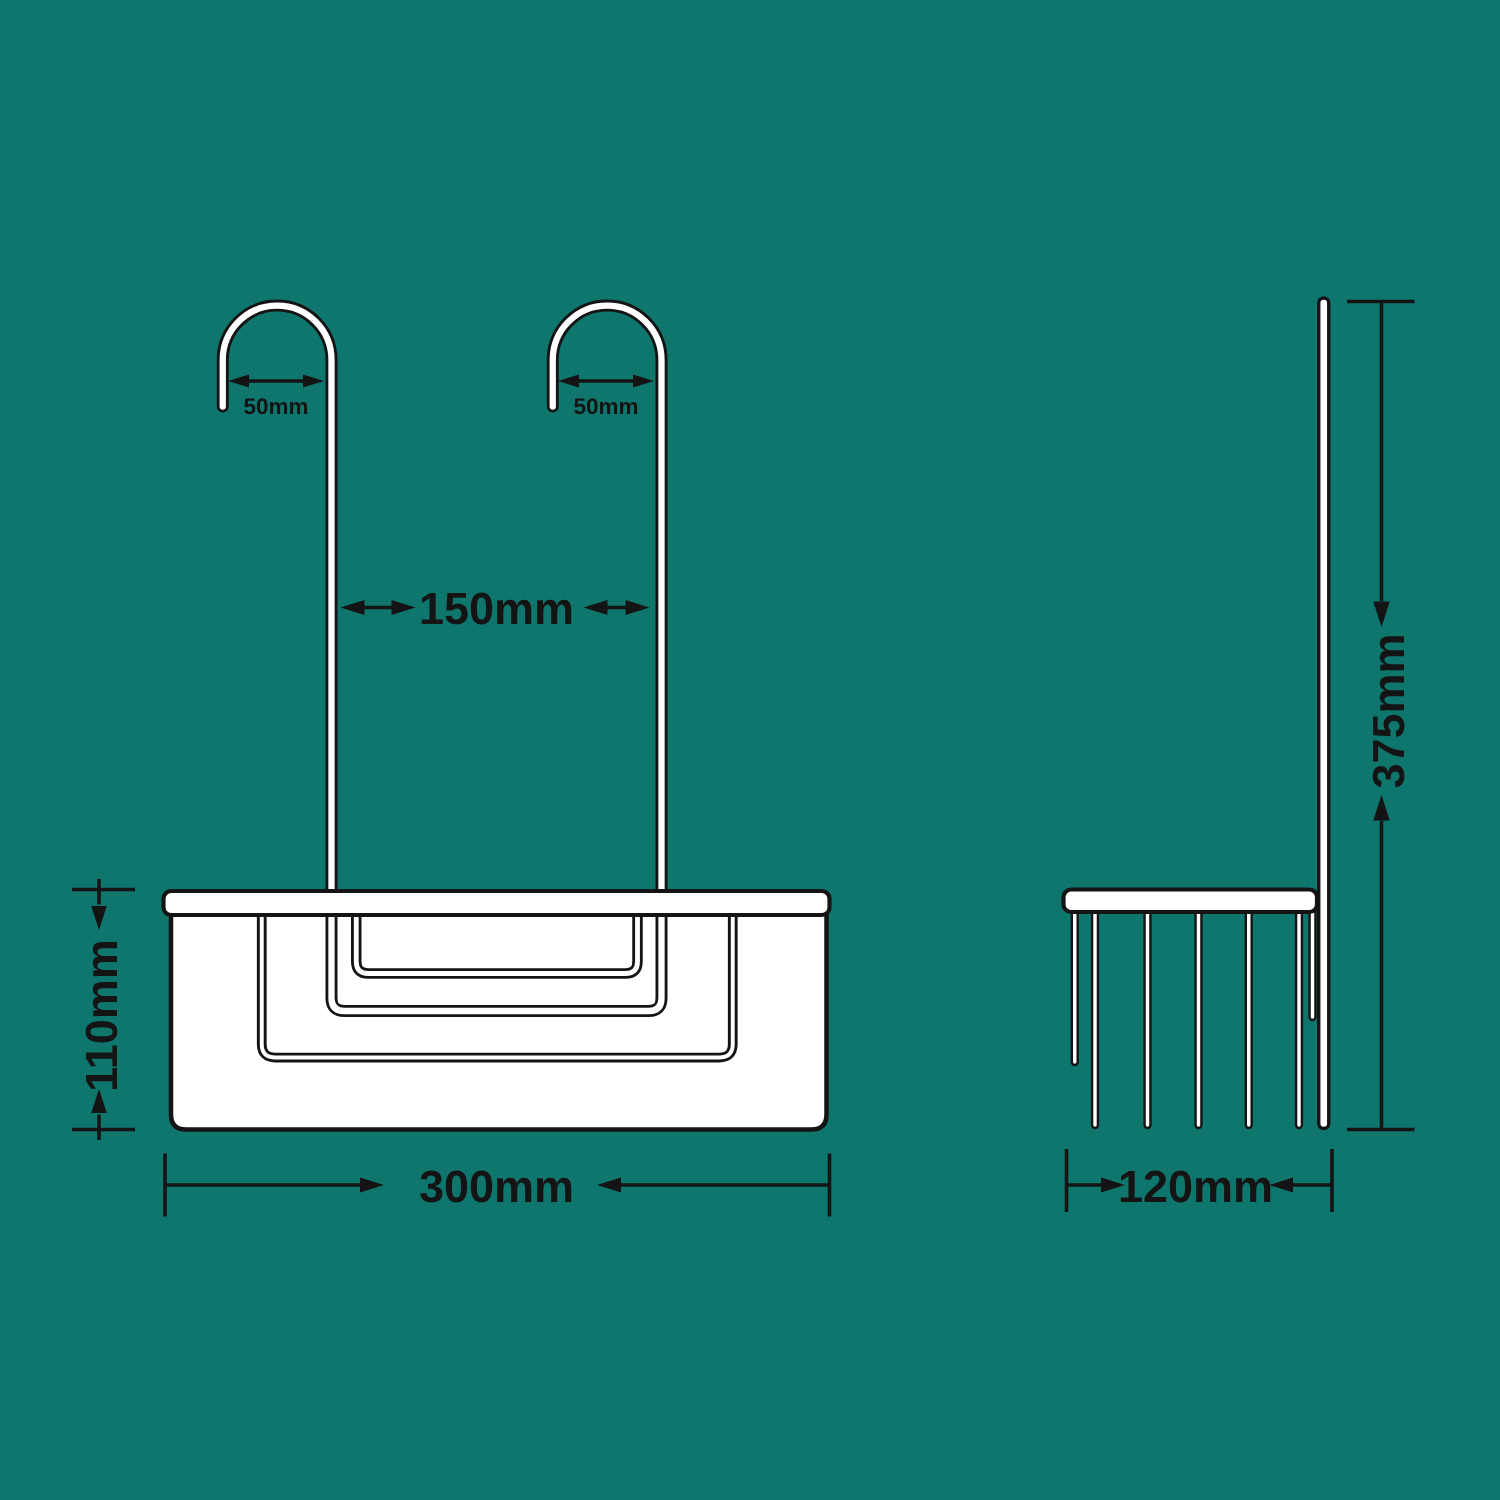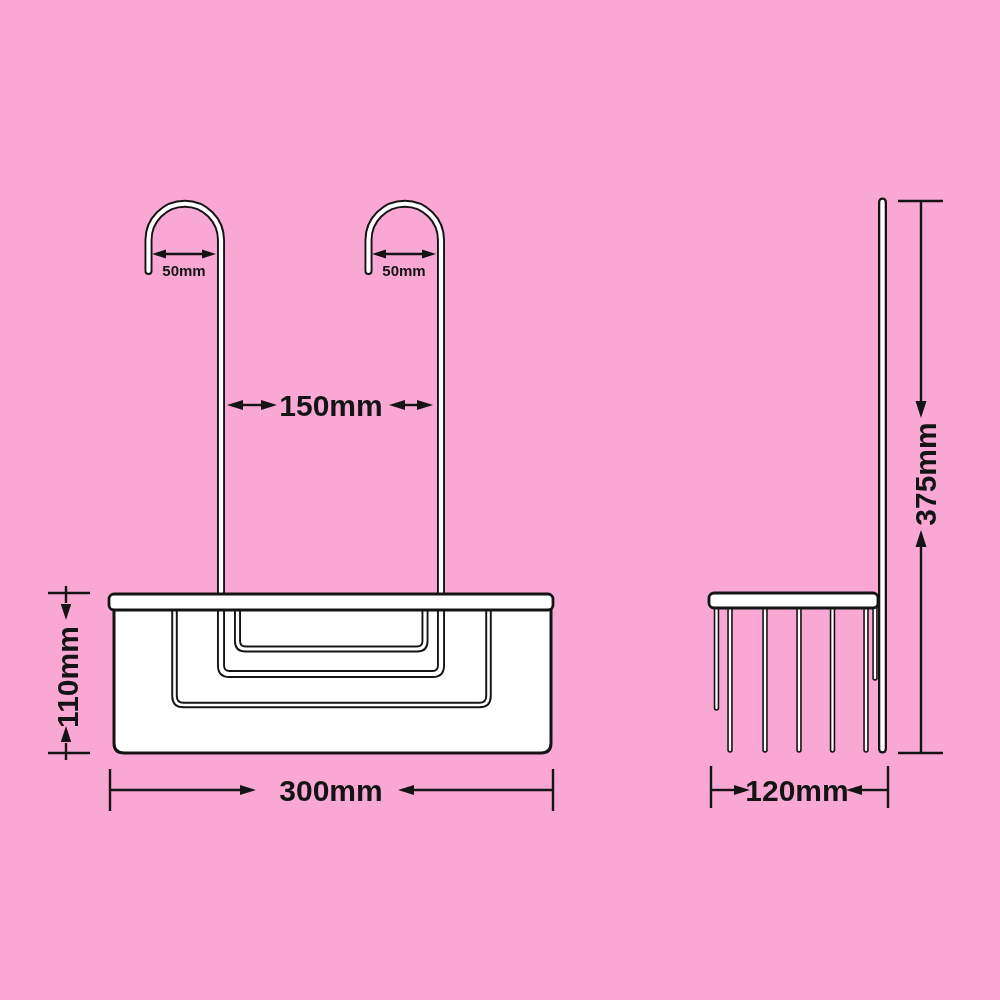--- a/index.html
+++ b/index.html
@@ -5,21 +5,21 @@
   html, body {
     margin: 0;
     padding: 0;
     background: #ffffff;
     font-family: "Liberation Sans", sans-serif;
   }
   .canvas {
     position: relative;
     width: 1000px;
     height: 1000px;
-    background: #f9a8d4;
+    background: #0f766e;
     overflow: hidden;
   }
   svg { display: block; }
 
   
   .ol   { fill: #ffffff; stroke: #141414; stroke-width: 2.8; stroke-linejoin: round; }
   .olthin { fill: #ffffff; stroke: #141414; stroke-width: 3; stroke-linejoin: round; }
 
   
   .wb8 { fill: none; stroke: #141414; stroke-width: 8;   stroke-linecap: round; stroke-linejoin: round; }

